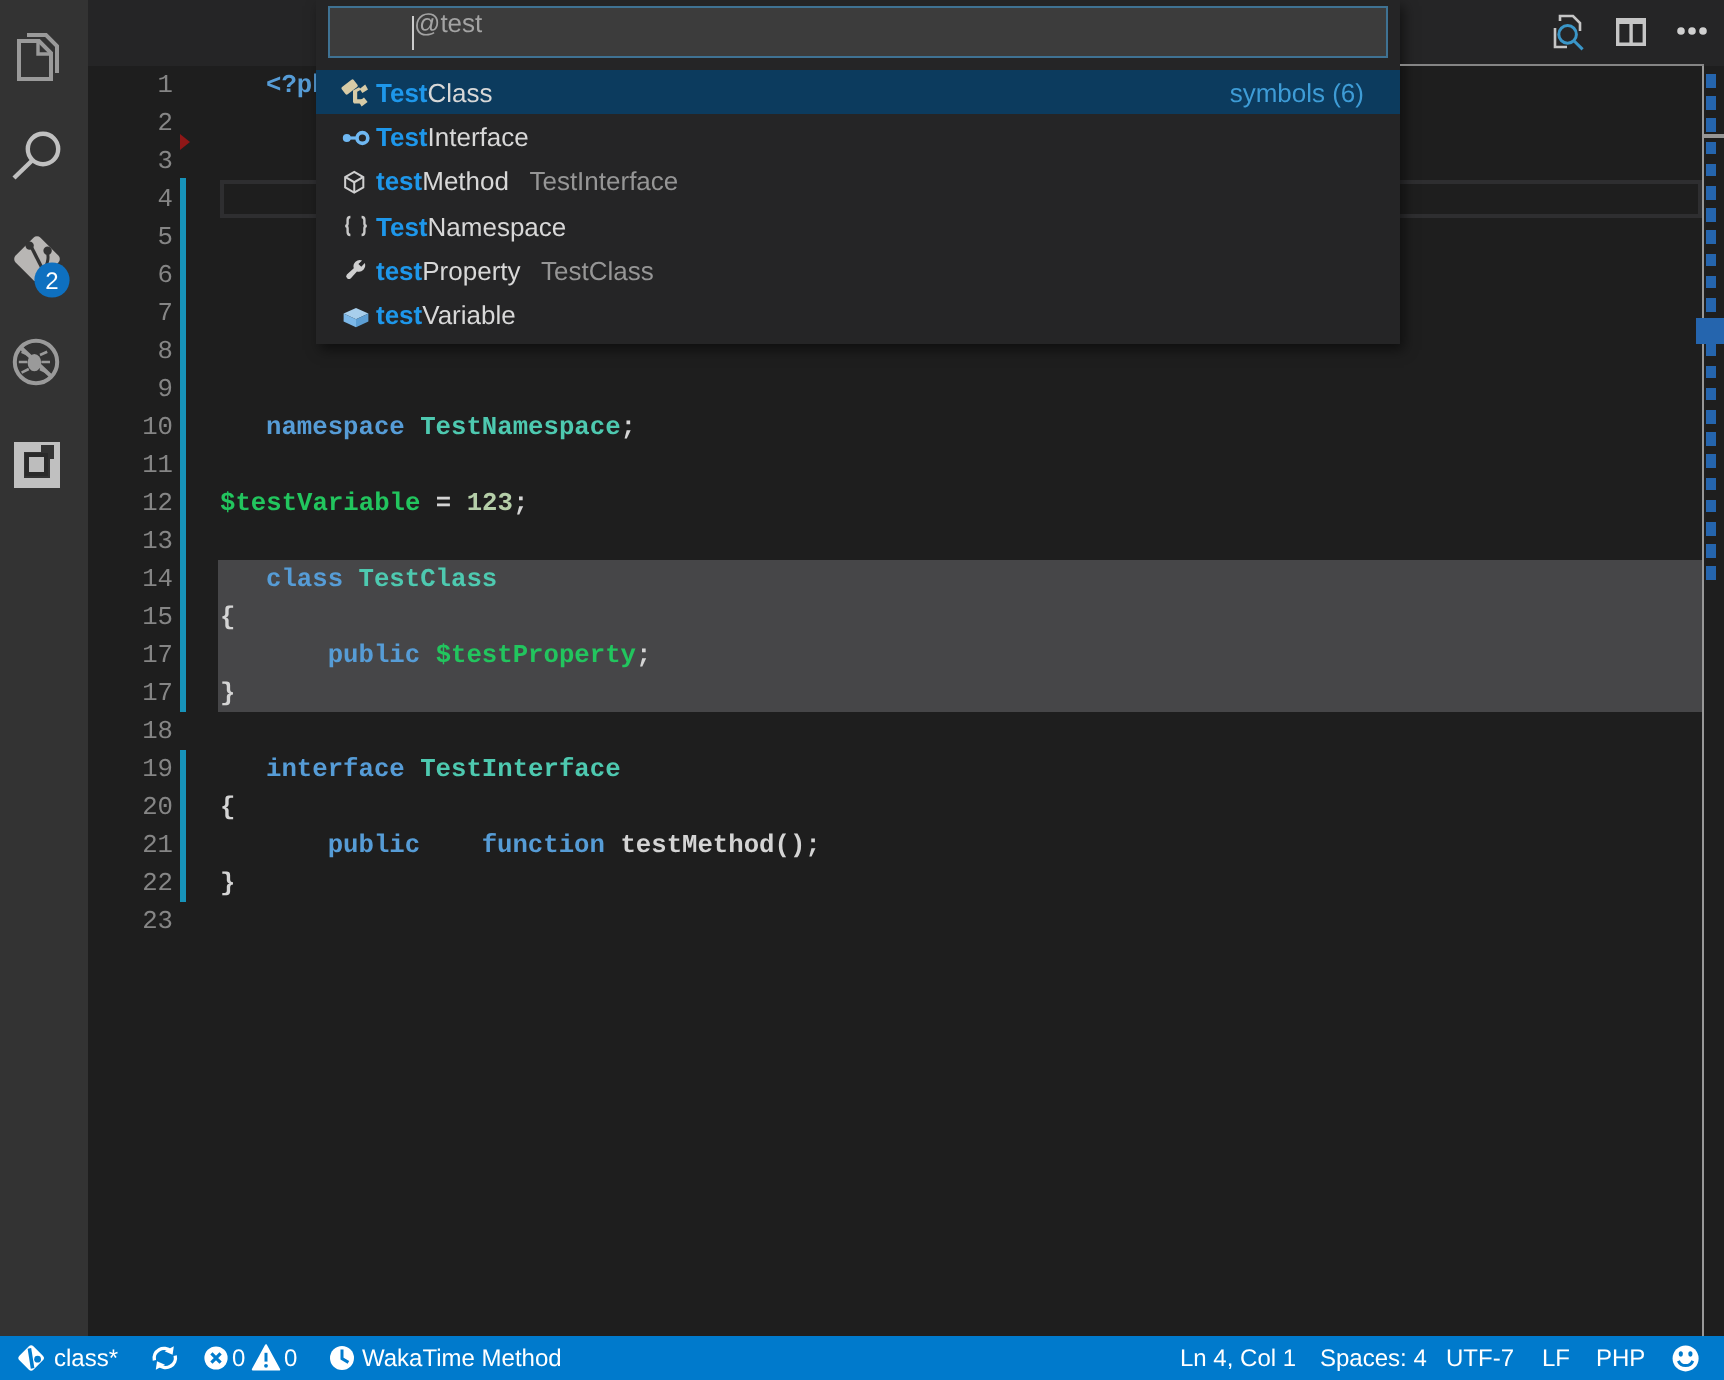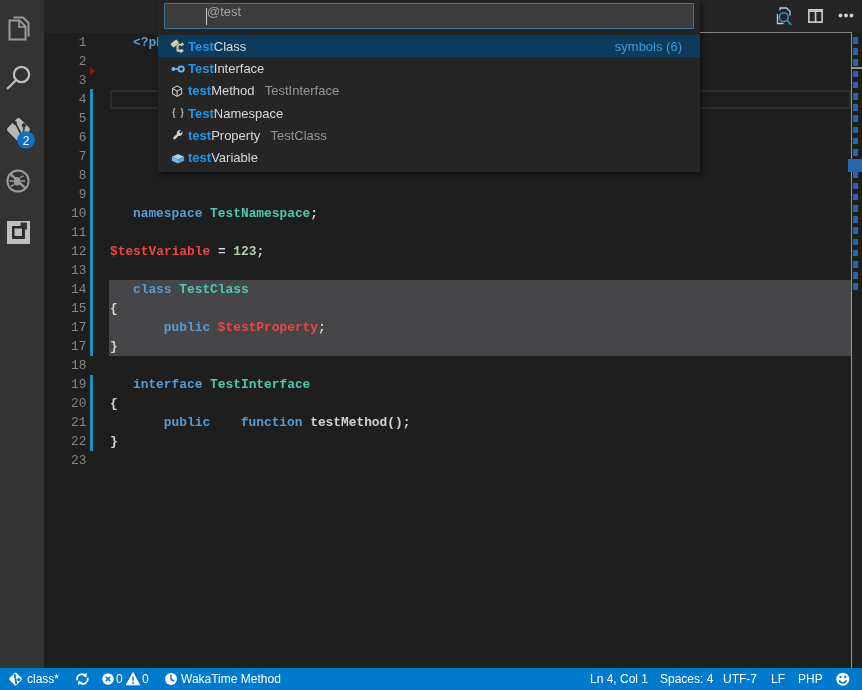--- a/index.html
+++ b/index.html
@@ -17,21 +17,21 @@
 #tab1 { position:absolute; left:0; top:0; width:114px; height:33px; background:#1e1e1e; }
 #tab1 .lbl { position:absolute; left:9px; top:8px; font-size:13px; color:#ffffff; }
 #tab1 .cls { position:absolute; left:96px; top:7.5px; font-size:12px; color:#ffffff; font-weight:bold; }
 
 
 #editor { left:44px; top:33px; width:818px; height:635px; background:#1e1e1e; }
 .ln { position:absolute; width:32px; text-align:right; font-family:"Liberation Mono", monospace;
   font-size:12.85px; line-height:19px; color:#858585; left:10.5px; }
 .cl { position:absolute; left:66px; font-family:"Liberation Mono", monospace; font-size:12.85px;
   line-height:19px; color:#d4d4d4; font-weight:bold; white-space:pre; }
-.k { color:#569cd6;margin-left:23px; } .t { color:#4ec9b0; } .v { color:#ef4444; } .n { color:#b5cea8; }
+.k { color:#569cd6;margin-left:23px; } .t { color:#4ec9b0; } .v { color:#22c55e; } .n { color:#b5cea8; }
 #rangehl { left:65px; top:247px; width:743px; height:76px; background:#464648; }
 #curline { left:66px; top:57px; width:741px; height:19px; border:2px solid #2e2e30; }
 .gitbar { left:46px; width:3.3px; background:#1793ba; }
 #deltri { left:46px; top:34px; width:0; height:0; border-left:5px solid #8f1717;
   border-top:4px solid transparent; border-bottom:4px solid transparent; }
 #ovline { left:806.5px; top:0px; width:1.5px; height:635px; background:#989898; }
 .ovdash { left:808.5px; width:5px; height:6.5px; background:#2565ae; }
 #ovwide { left:804px; top:125.7px; width:13.5px; height:13.6px; background:#2565ae; }
 #ovcursor { left:808px; top:34.2px; width:10px; height:1.9px; background:#969696; }
 

